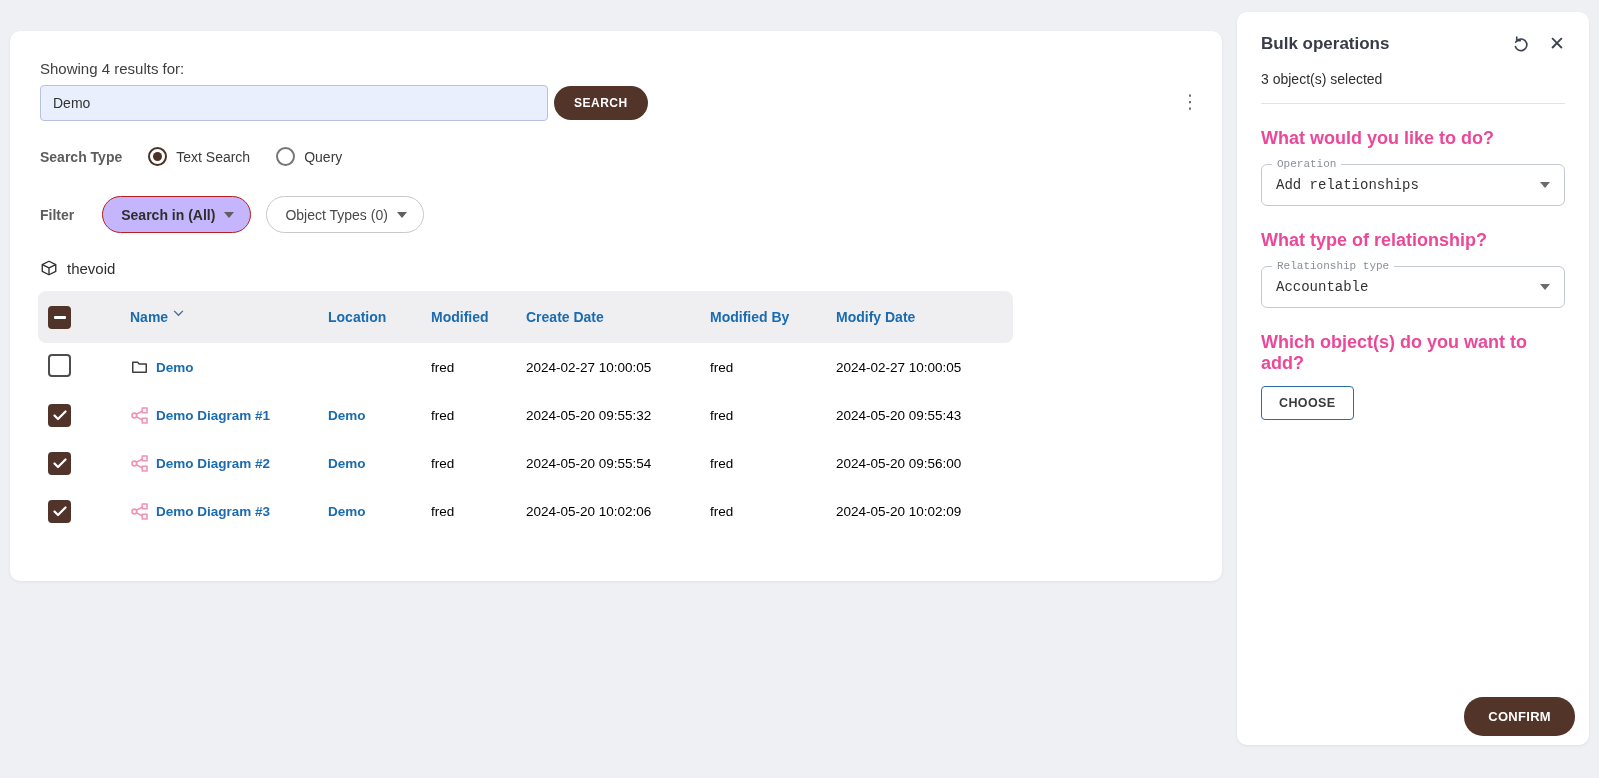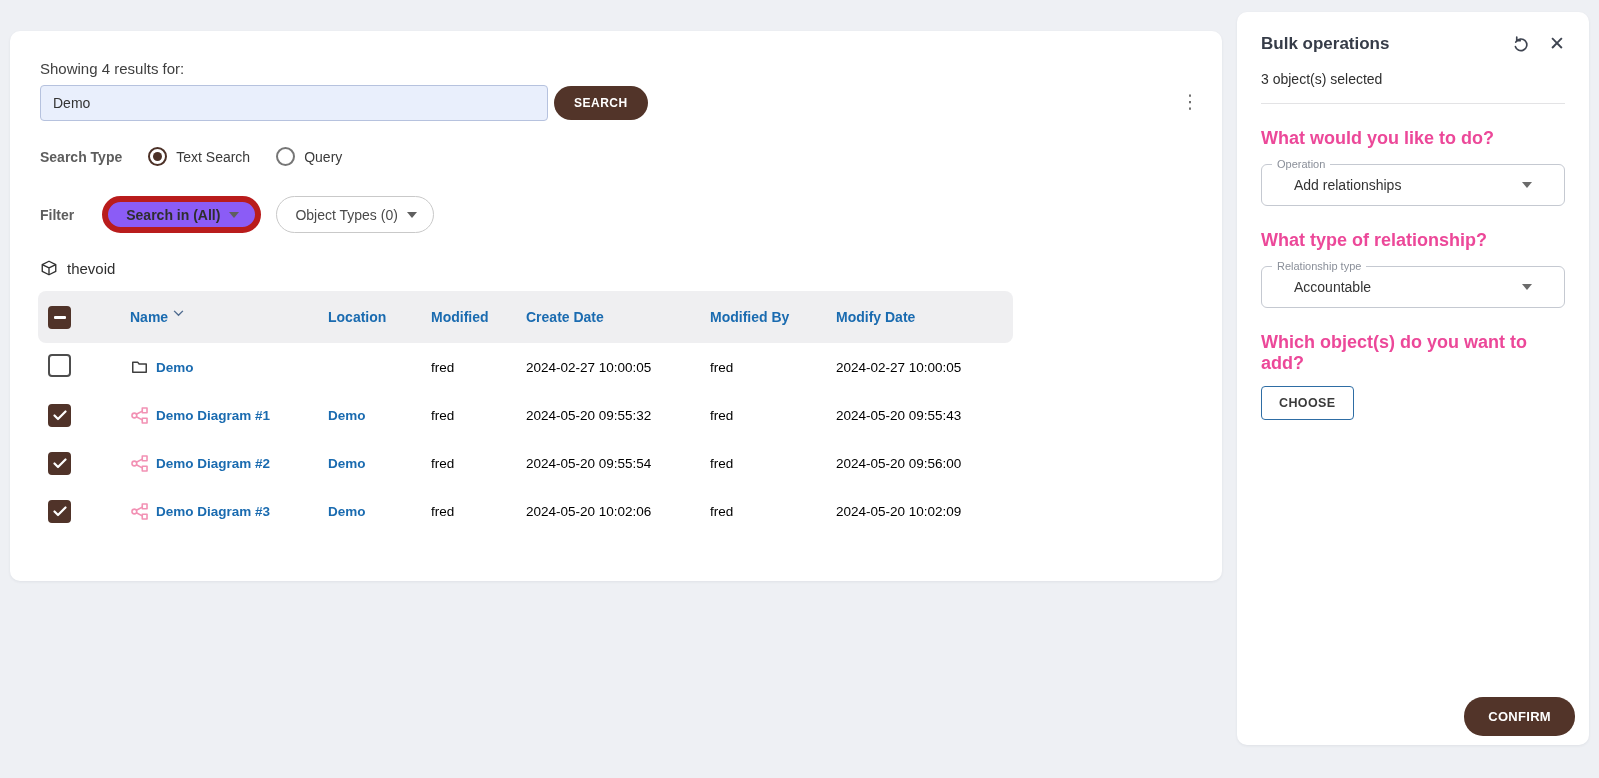--- a/index.html
+++ b/index.html
@@ -37,21 +37,21 @@
   .radio-opt.selected .radio { border-color:#4c3127; }
   .radio-opt.selected .radio::after {
     content:""; position:absolute; left:3px; top:3px; width:9px; height:9px; border-radius:50%; background:#4c3127;
   }
   .radio-label { color:#3a3a3a; }
 
   .filter-row { margin-top:30px; display:flex; align-items:center; font-size:14px; }
   .filter-row .row-label { margin-right:28px; }
   .chip {
     display:flex; align-items:center; height:37px; border-radius:19px; padding:0 16px 0 18px;
-    margin-right:15px; cursor:pointer; background:#8b5cf6; border:6px solid #b91c1c;
+    margin-right:15px; cursor:pointer; background:#c4b5fd; border:1px solid #b91c1c;
   }
   .chip .chip-label { font-weight:bold; color:#2e2e2e; }
   .chip.outline { background:#fff; border:1px solid #c9c9c9; }
   .chip.outline .chip-label { font-weight:normal; color:#4a4a4a; }
   .caret { width:0; height:0; border-left:5px solid transparent; border-right:5px solid transparent; border-top:6px solid #5f5f5f; margin-left:9px; }
 
   .repo-row { margin-top:26px; display:flex; align-items:center; }
   .repo-row svg { margin-right:9px; }
   .repo-name { font-size:15px; font-weight:500; color:#2f2f2f; }
 
@@ -78,21 +78,21 @@
   .sp-head { display:flex; }
   .sp-title { font-size:17px; font-weight:bold; color:#363c48; flex:1; }
   .sp-icons { display:flex; align-items:center; gap:18px; }
   .icon-btn { cursor:pointer; display:inline-flex; align-items:center; justify-content:center; color:#3e4450; }
   .close-x { font-size:19px; color:#3e4450; line-height:20px; }
   .sel-count { margin-top:17px; font-size:14px; font-weight:500; color:#2f2f2f; }
   .divider { margin-top:16px; height:1px; background:#e3e3e5; }
   .question { margin-top:24px; font-size:18px; font-weight:bold; color:#ec4899; }
   .select-box {
     position:relative; margin-top:15px; height:42px; border:1px solid #c5c9d1; border-radius:6px;
-    display:flex; align-items:center; padding:0 32px; cursor:pointer; background:#fff;
+    display:flex; align-items:center; padding:0 14px; cursor:pointer; background:#fff;font-family:Liberation Mono, monospace;
   }
   .select-box .float-label {
     position:absolute; top:-7px; left:10px; background:#fff; padding:0 5px; font-size:11px; color:#8a8f99;
   }
   .select-value { font-size:14px; color:#333; flex:1; }
   .select-box .caret { margin-left:0; border-top-color:#6b6b6b; }
   .obj-list { margin-top:12px; }
   .obj-row { display:flex; align-items:center; height:24px; }
   .obj-row .person { display:inline-flex; margin-right:8px; }
   .obj-link { font-size:14px; font-weight:bold; color:#1a6bb0; text-decoration:none; cursor:pointer; flex:1; }

